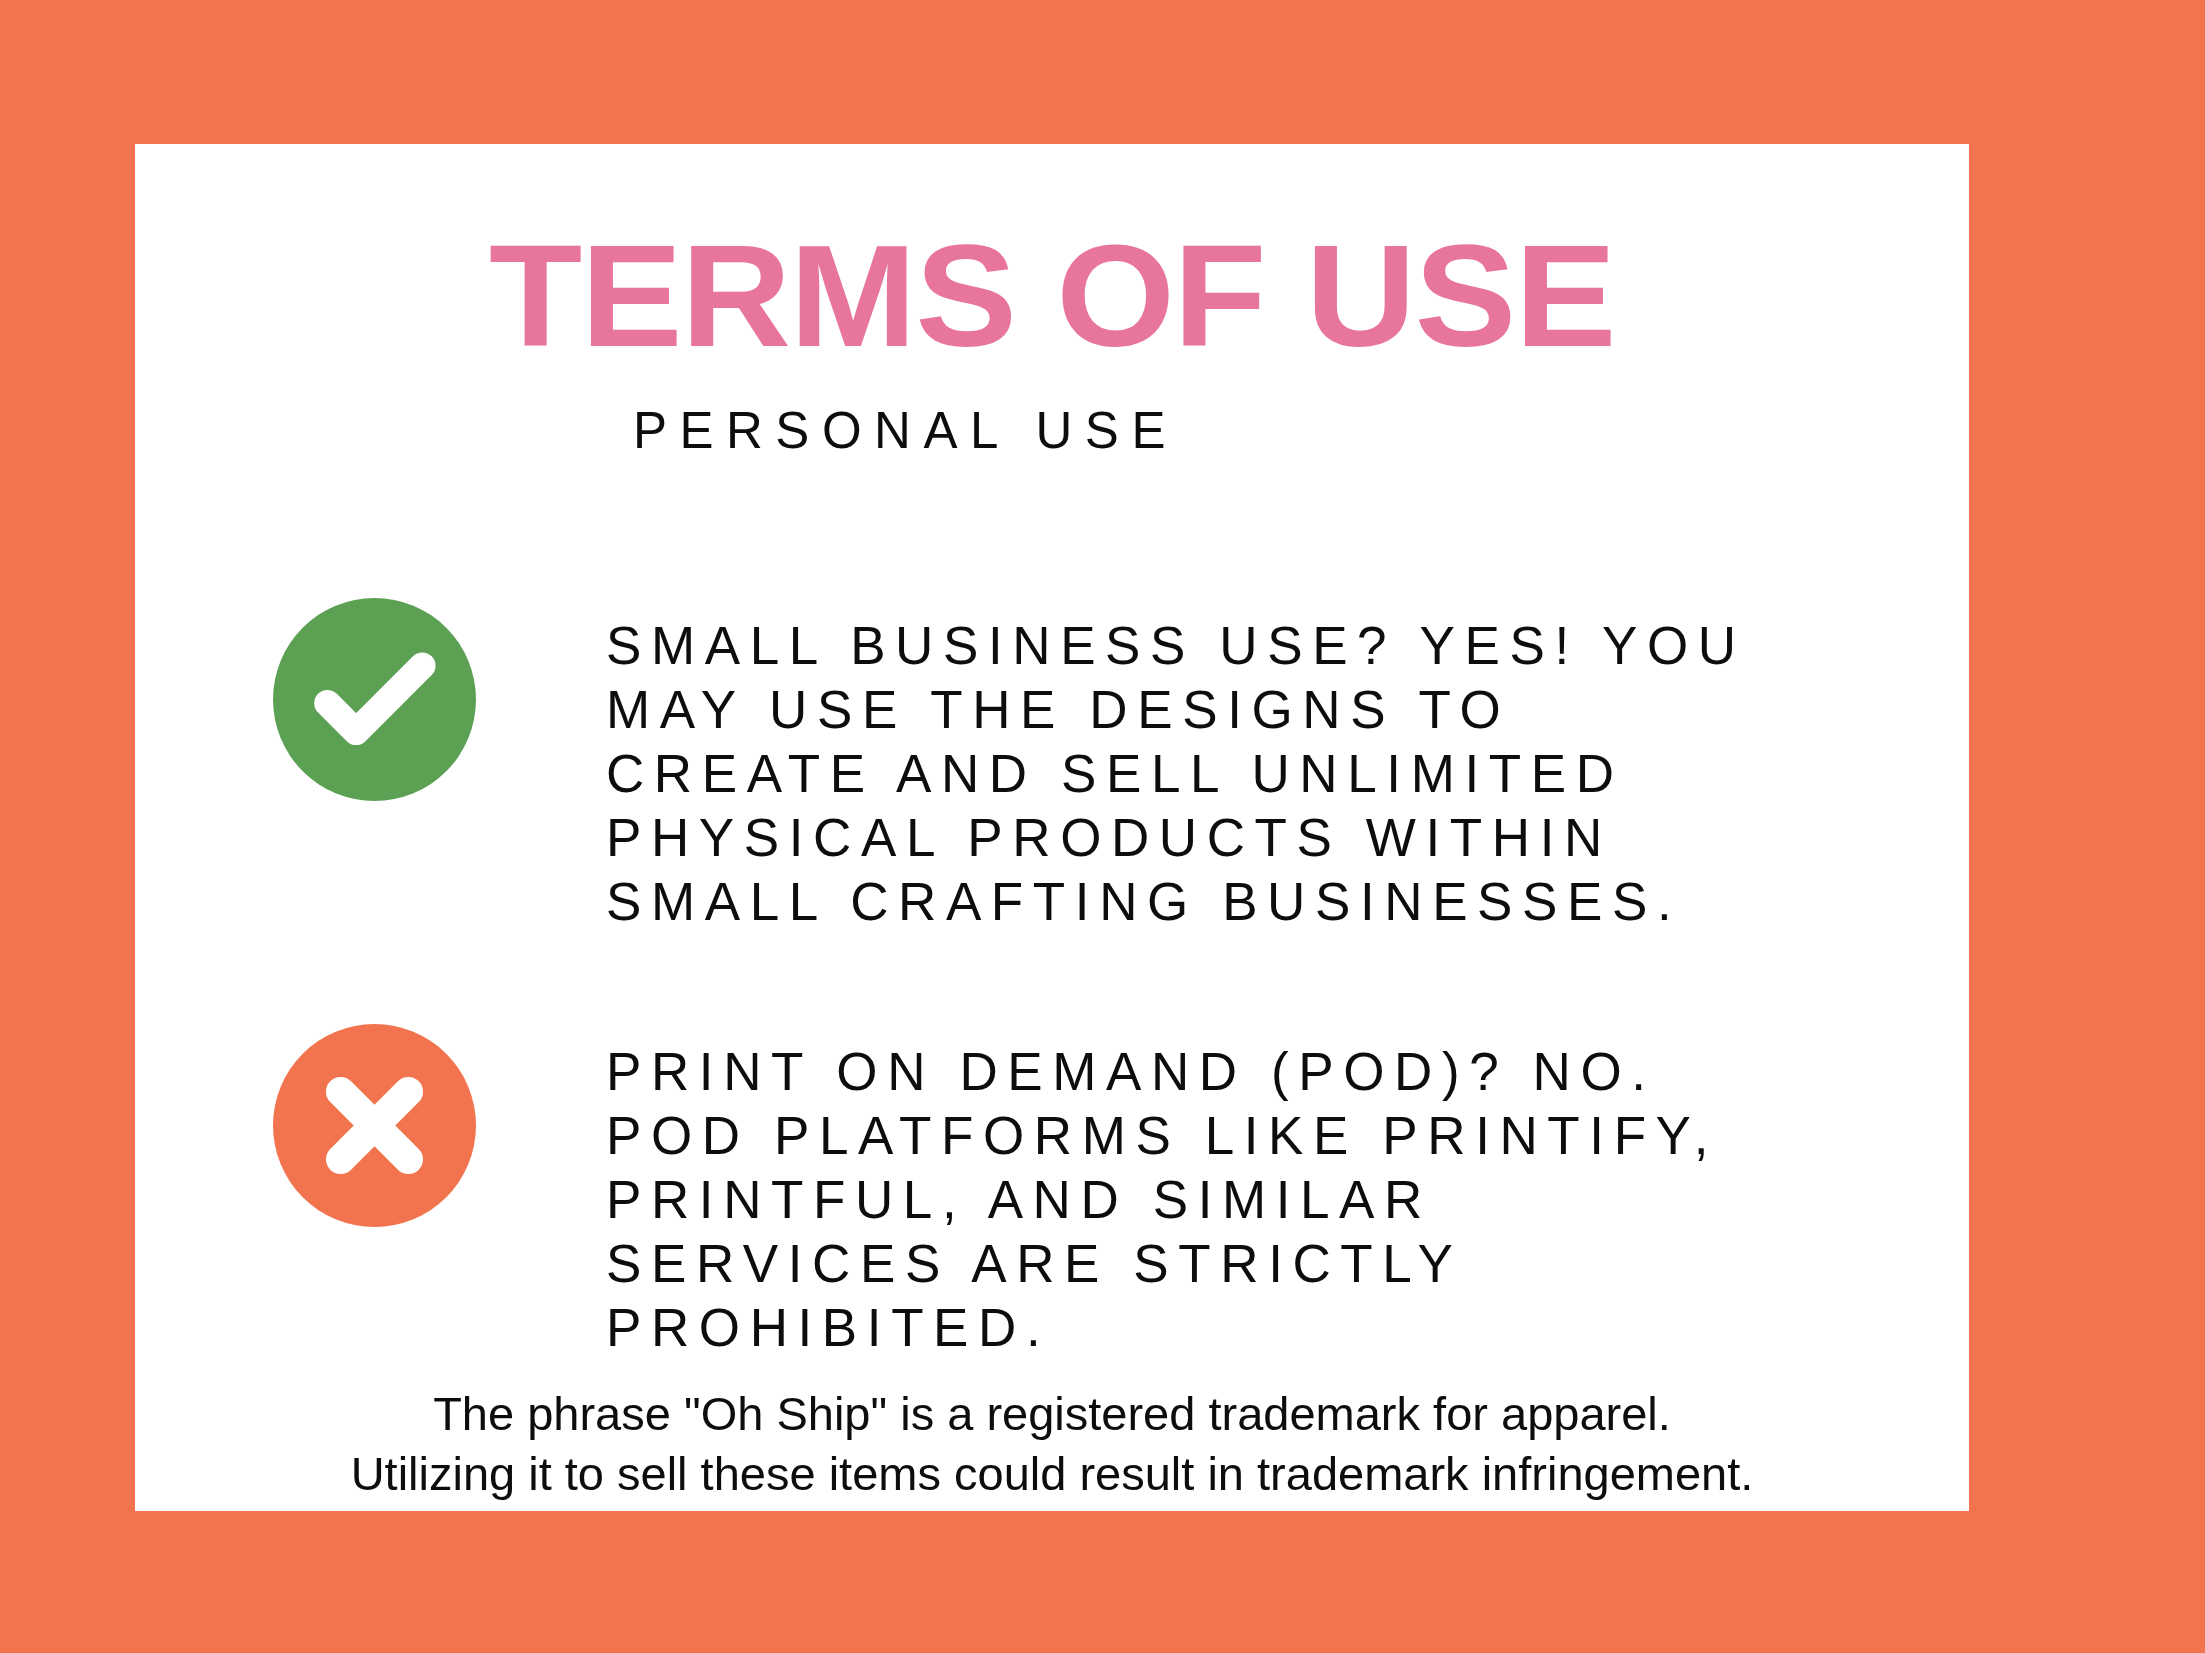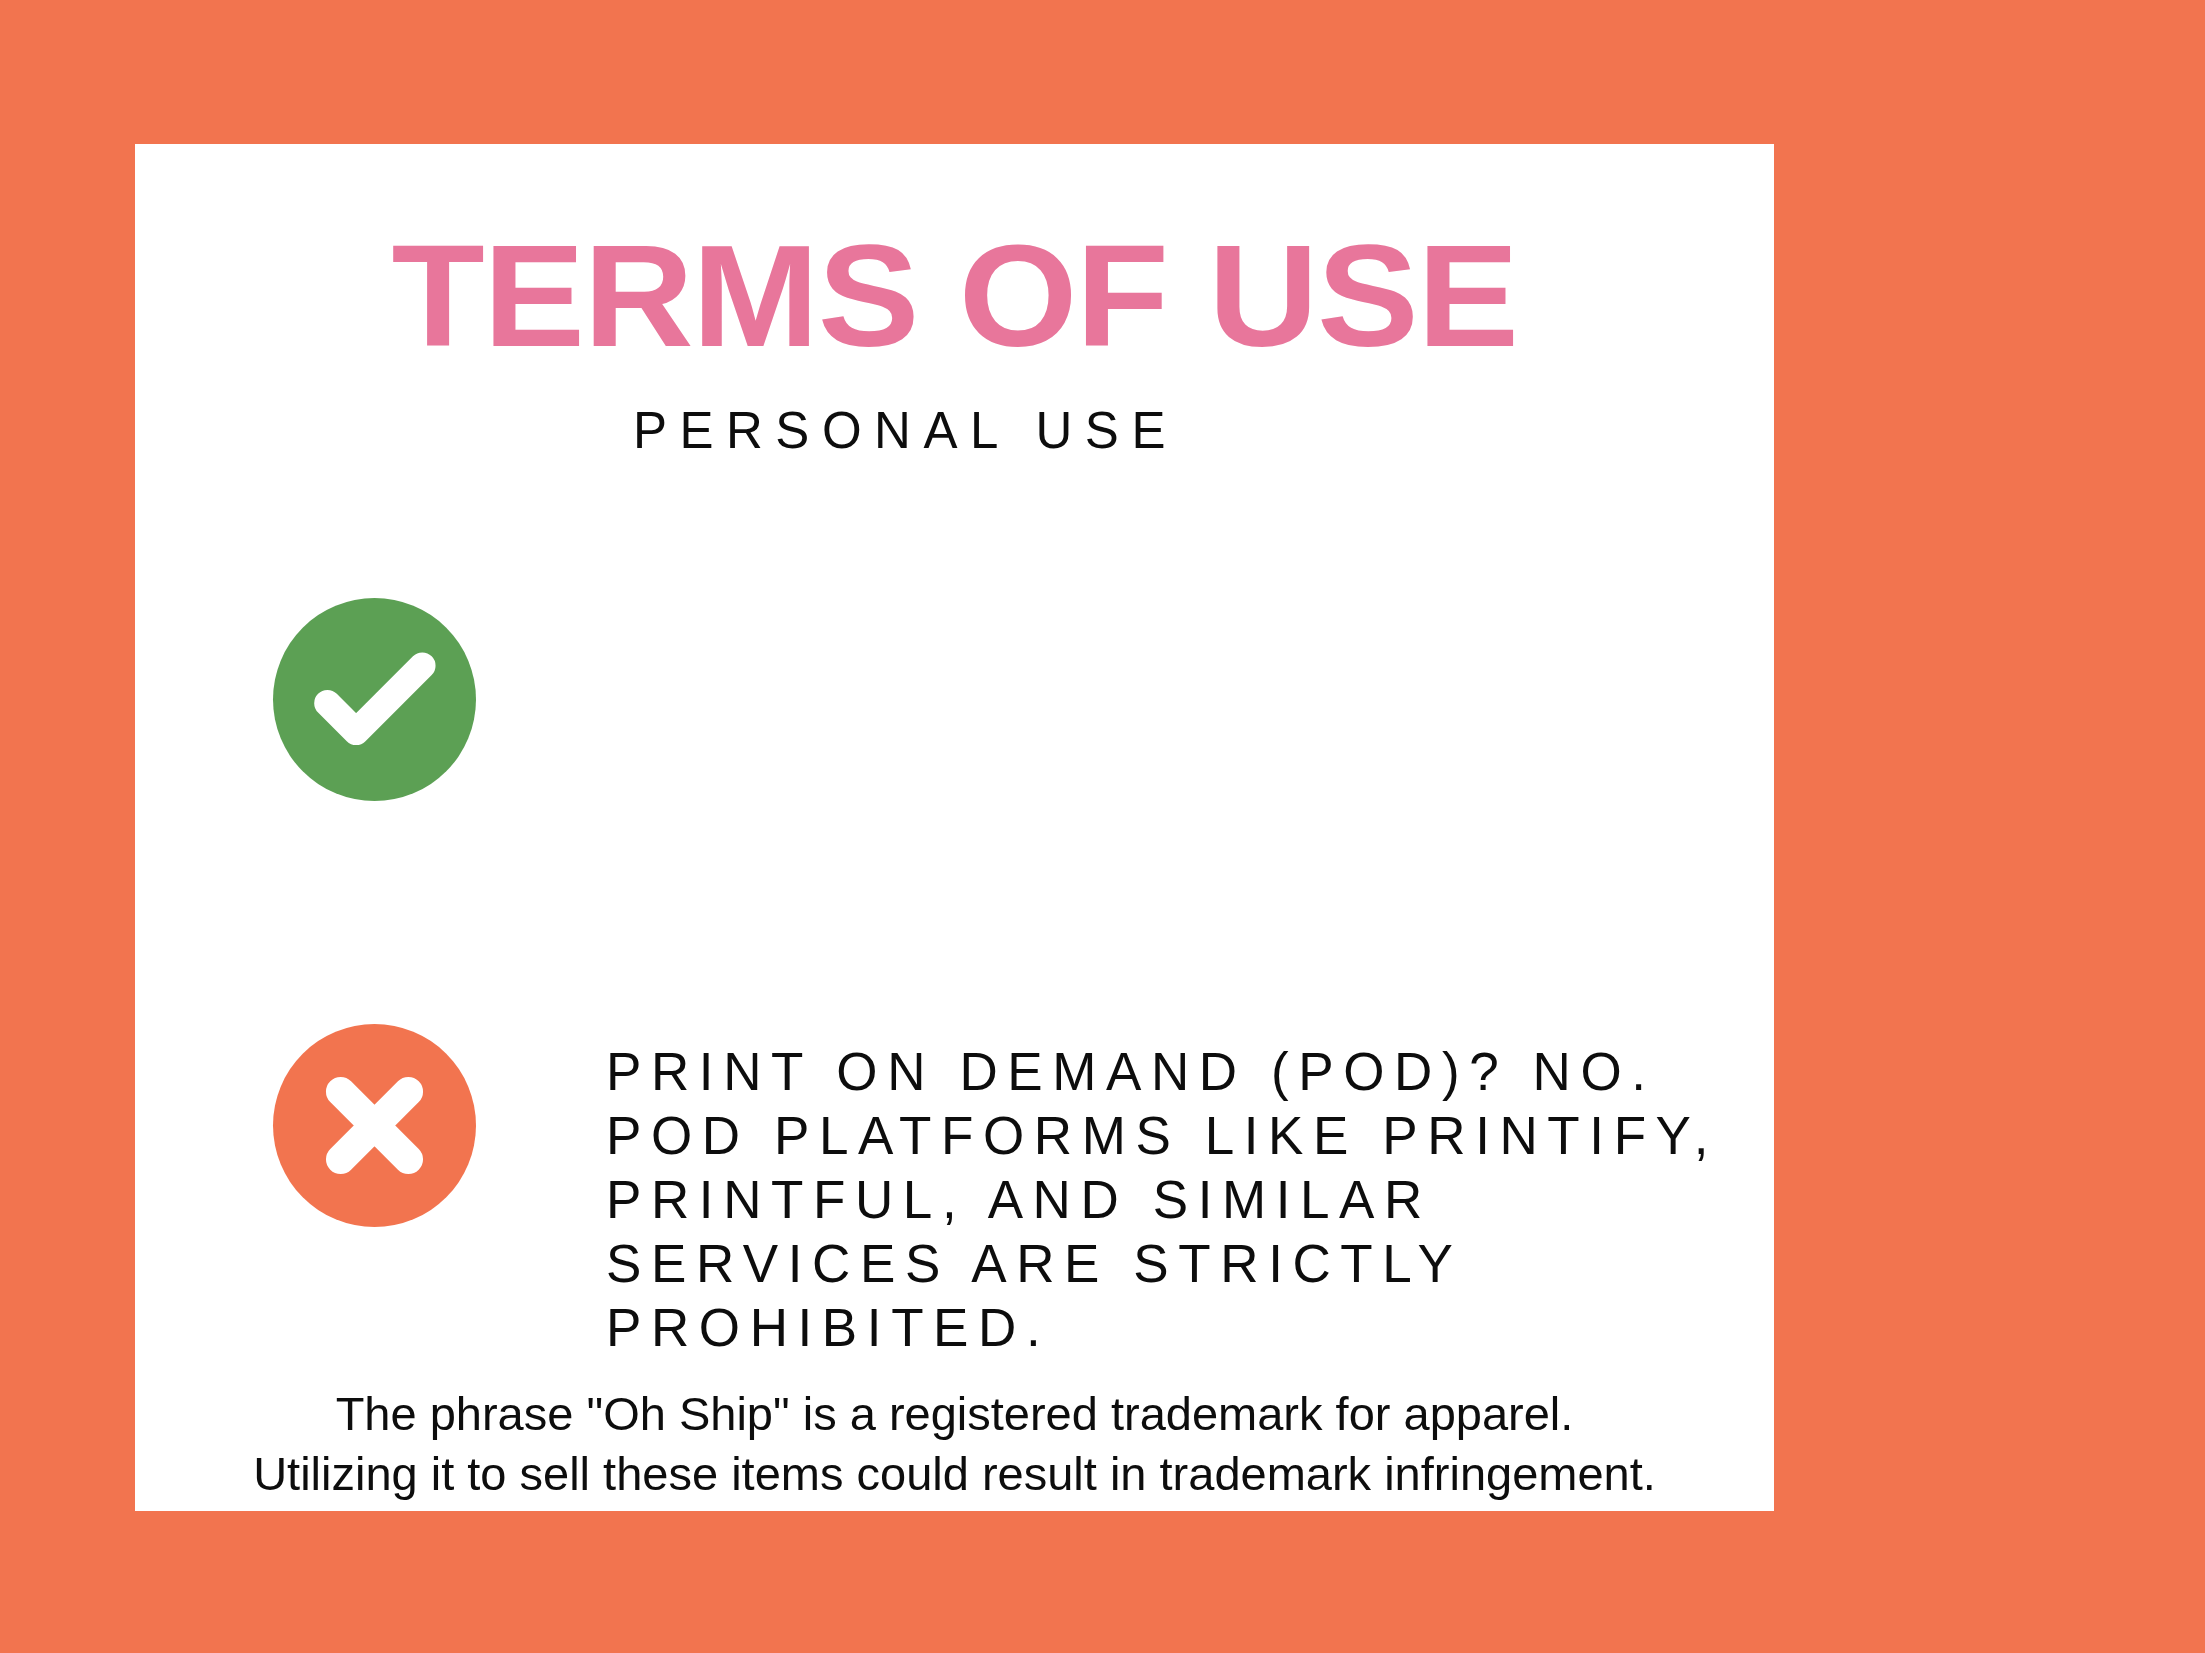--- a/index.html
+++ b/index.html
@@ -20,21 +20,21 @@
     width:2205px;
     height:1654px;
     background:#F2744F;
   }
 
   
   .card {
     position:absolute;
     left:135px;
     top:144px;
-    width:1639px;
+    width:1834px;
     height:1367px;
     background:#FFFFFF;
   }
 
   
   .title {
     position:absolute;
     left:0;
     right:0;
     top:81px;
@@ -145,20 +145,25 @@
       <div class="eyebrow">PERSONAL USE</div>
 
       <div class="row row-yes">
         <div class="icon-wrap">
           <div class="icon-circle green">
             <svg viewBox="0 0 276 276" xmlns="http://www.w3.org/2000/svg" aria-hidden="true">
               <path d="M74 143 L113 182 L203 92" fill="none" stroke="#FFFFFF" stroke-width="36" stroke-linecap="round" stroke-linejoin="round"></path>
             </svg>
           </div>
         </div>
+        <div class="body-text">SMALL BUSINESS USE? YES! YOU
+MAY USE THE DESIGNS TO
+CREATE AND SELL UNLIMITED
+PHYSICAL PRODUCTS WITHIN
+SMALL CRAFTING BUSINESSES.</div>
       </div>
 
       <div class="row row-no">
         <div class="icon-wrap">
           <div class="icon-circle orange">
             <svg viewBox="0 0 276 276" xmlns="http://www.w3.org/2000/svg" aria-hidden="true">
               <path d="M92 92 L184 184 M184 92 L92 184" fill="none" stroke="#FFFFFF" stroke-width="40" stroke-linecap="round" stroke-linejoin="round"></path>
             </svg>
           </div>
         </div>

